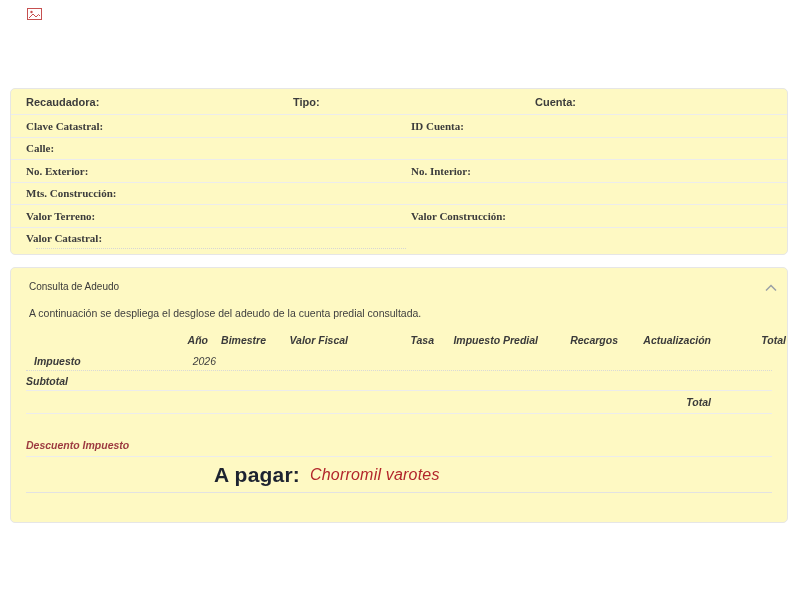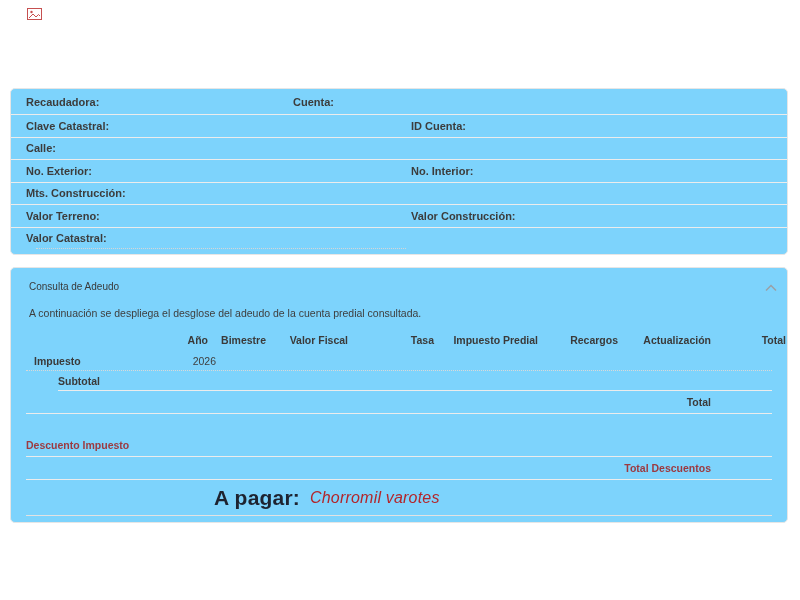--- a/index.html
+++ b/index.html
@@ -9,35 +9,35 @@
     font-family: "Liberation Sans", "DejaVu Sans", sans-serif;
     -webkit-font-smoothing: antialiased;
   }
 
   
   .broken-img { position: absolute; left: 27px; top: 6px; width: 15px; height: 12px; }
 
   
   .panel {
     position: absolute; left: 10px; width: 778px;
-    background: #7dd3fc; border: 1px solid #e6e6e6; border-radius: 5px;
+    background: #fef9c3; border: 1px solid #e6e6e6; border-radius: 5px;
     box-sizing: border-box;
   }
   .panel-account { top: 88px; height: 167px; }
   .panel-adeudo  { top: 267px; height: 256px; }
 
   
   .arow {
     display: grid; align-items: center;
     height: 21.5px; padding: 0 15px;
     border-bottom: 1px solid #ececec;
   }
   .arow.first { height: 25px; }
   .arow3 { grid-template-columns: 267px 242px 1fr; }
-  .arow2 { grid-template-columns: 385px 1fr; }
+  .arow2 { grid-template-columns: 385px 1fr; font-family: Liberation Serif, serif; }
   .arow.last { border-bottom: none; position: relative; }
   .arow.last .half-line {
     position: absolute; left: 25px; bottom: 0; width: 370px; height: 0;
     border-bottom: 1px dotted #d6d6d6;
   }
   .flabel {
     font-size: 11px; font-weight: 700; color: #3c3c3c; white-space: nowrap;
   }
 
   
@@ -48,29 +48,29 @@
   .ptitle { font-size: 10px; font-weight: 400; color: #3a3a3a; }
   .chevron { margin-top: 3px; cursor: pointer; line-height: 0; }
   .pdesc { margin: 15px 15px 0 18px; font-size: 10.5px; color: #3e3e3e; }
 
   .dtable { margin: 10px 15px 0 15px; }
   .trow {
     display: grid;
     grid-template-columns: 110px 72px 58px 82px 86px 104px 80px 93px 75px;
     align-items: center;
   }
-  .cell { font-size: 10.5px; color: #3f3f3f; text-align: right; white-space: nowrap; }
+  .cell { font-size: 10.5px; color: #3f3f3f; text-align: right; white-space: nowrap; font-style: italic; }
   .cell.c1 { text-align: left; }
   .cell.bold { font-weight: 700; color: #3a3a3a; }
   .cell.col8 { grid-column: 8; }
   .maroon .cell { color: #9c3a40; font-weight: 700; }
 
   .trow.thead    { height: 22px; }
   .trow.r-imp    { height: 19px; border-bottom: 1px dotted #d9d9d9; padding-left: 8px; }
-  .trow.r-sub    { height: 19px; border-bottom: 1px solid #ececec; margin-left: 32px; }
+  .trow.r-sub    { height: 19px; border-bottom: 1px solid #ececec; }
   .trow.r-tot    { height: 22px; border-bottom: 1px solid #ececec; }
   .trow.r-desc   { height: 22px; border-bottom: 1px solid #ececec; margin-top: 20px; }
   .trow.r-tdesc  { height: 22px; border-bottom: 1px solid #ececec; }
 
   .apagar-row {
     height: 35px; display: flex; align-items: center;
     padding-left: 188px; border-bottom: 1px solid #e2e2e2;
   }
   .apagar-label {
     font-size: 21px; font-weight: 700; color: #1d2330; letter-spacing: 0.2px;
@@ -87,20 +87,21 @@
   <svg width="15" height="12" viewBox="0 0 15 12">
     <rect x="0.5" y="0.5" width="14" height="11" fill="none" stroke="#c65050" stroke-width="1"></rect>
     <circle cx="4.5" cy="4" r="1.2" fill="#c65050"></circle>
     <path d="M2 10 L6 6 L9 9 L11.5 6.5 L13 8" fill="none" stroke="#c65050" stroke-width="1"></path>
   </svg>
 </span>
 
 <section class="panel panel-account">
   <div class="arow arow3 first">
     <span class="flabel">Recaudadora:</span>
+    <span class="flabel">Tipo:</span>
     <span class="flabel">Cuenta:</span>
   </div>
   <div class="arow arow2">
     <span class="flabel">Clave Catastral:</span>
     <span class="flabel">ID Cuenta:</span>
   </div>
   <div class="arow arow2">
     <span class="flabel">Calle:</span>
   </div>
   <div class="arow arow2">
@@ -154,22 +155,19 @@
     </div>
 
     <div class="trow r-tot">
       <span class="cell bold col8">Total</span>
     </div>
 
     <div class="trow r-desc maroon">
       <span class="cell c1">Descuento Impuesto</span>
     </div>
 
-    <div class="trow r-tdesc maroon">
-      <span class="cell col8">Total Descuentos</span>
-    </div>
 
     <div class="apagar-row">
       <span class="apagar-label">A pagar:</span>
       <span class="apagar-value">Chorromil varotes</span>
     </div>
   </div>
 </section>
 
 </body></html>

